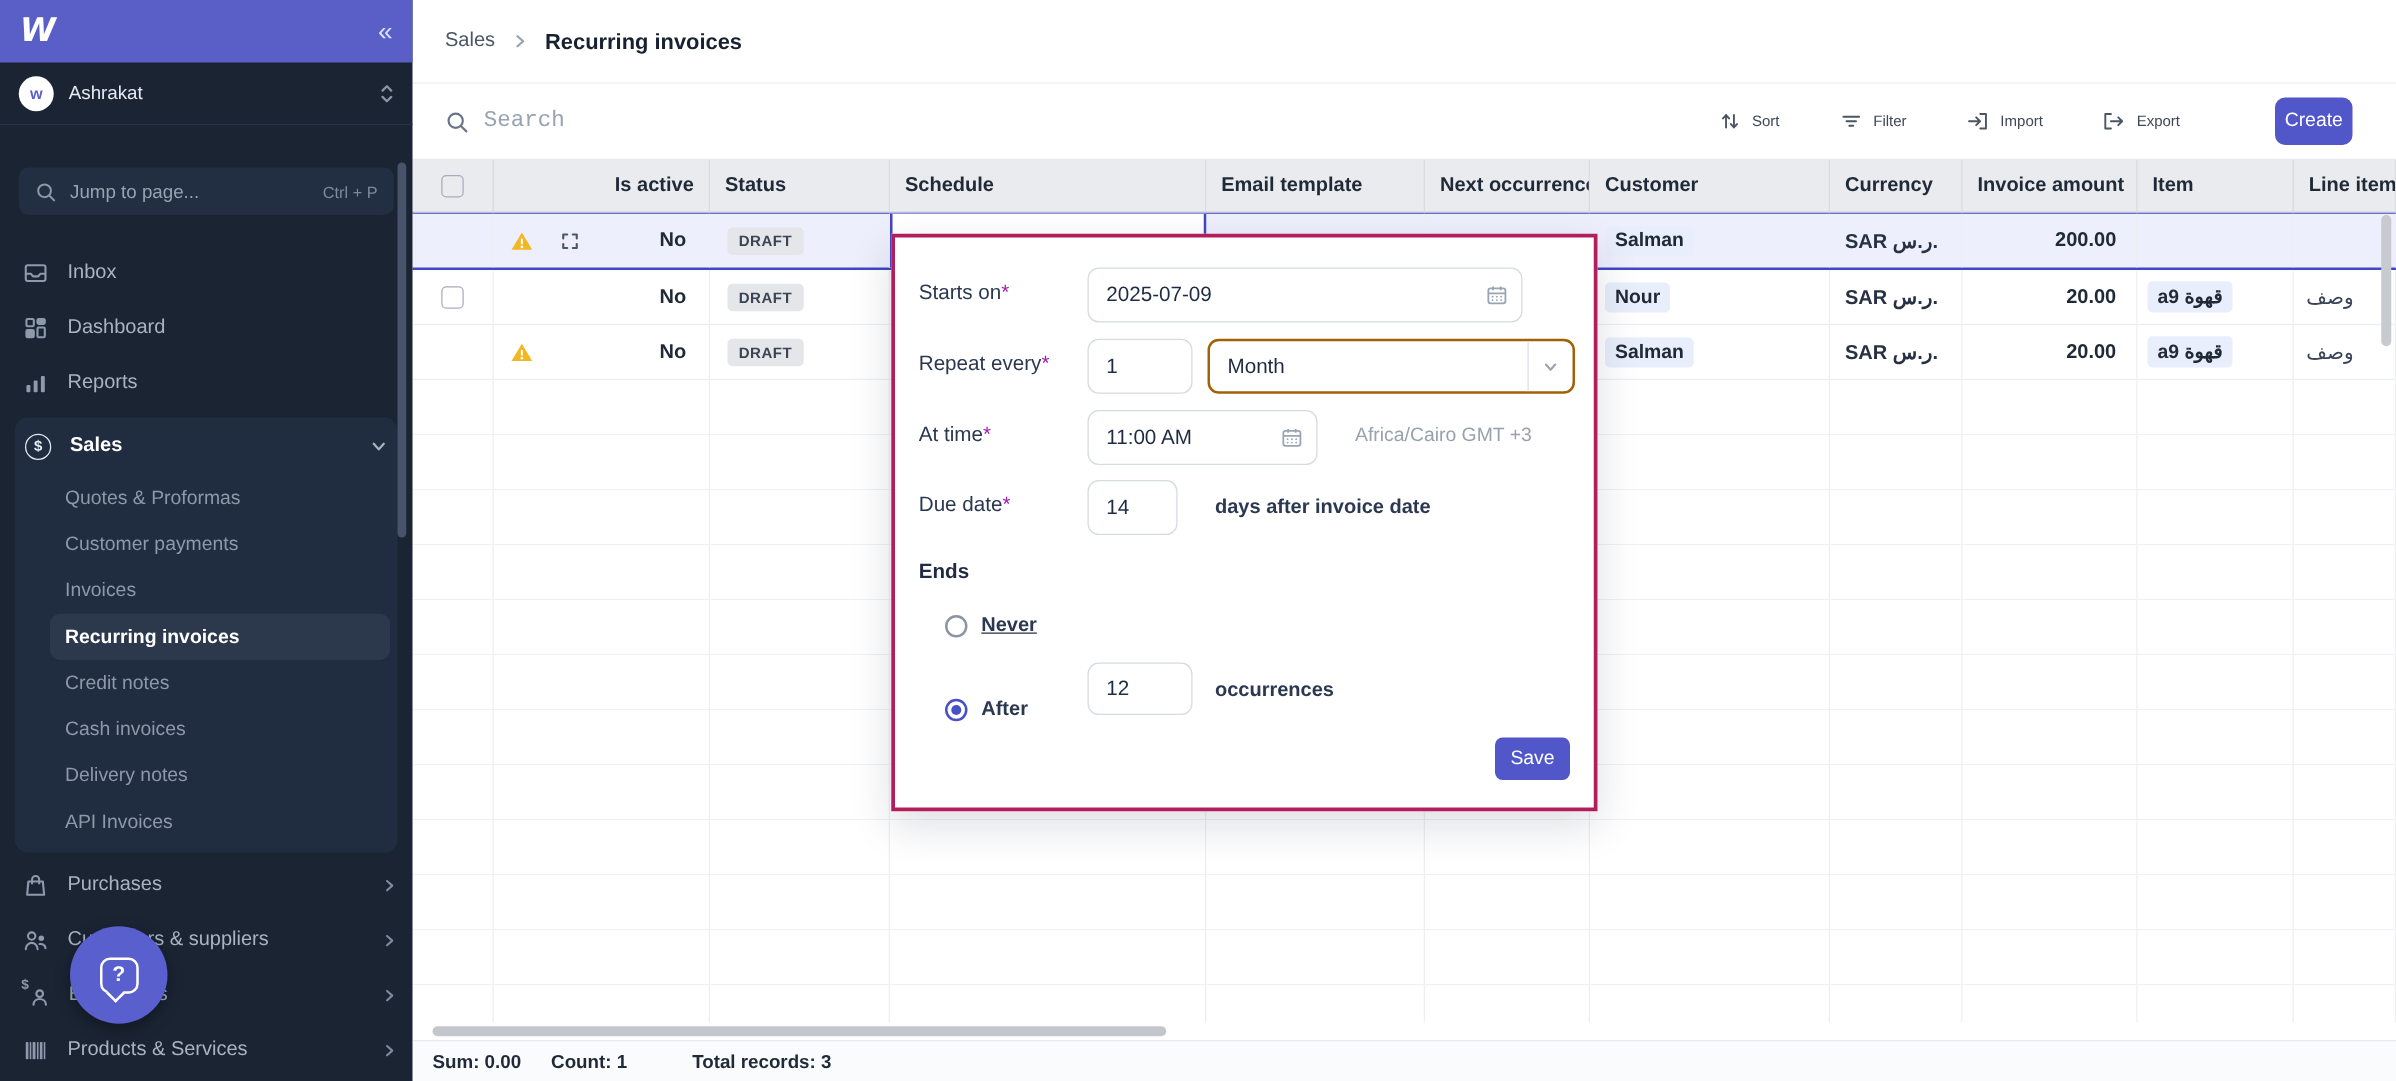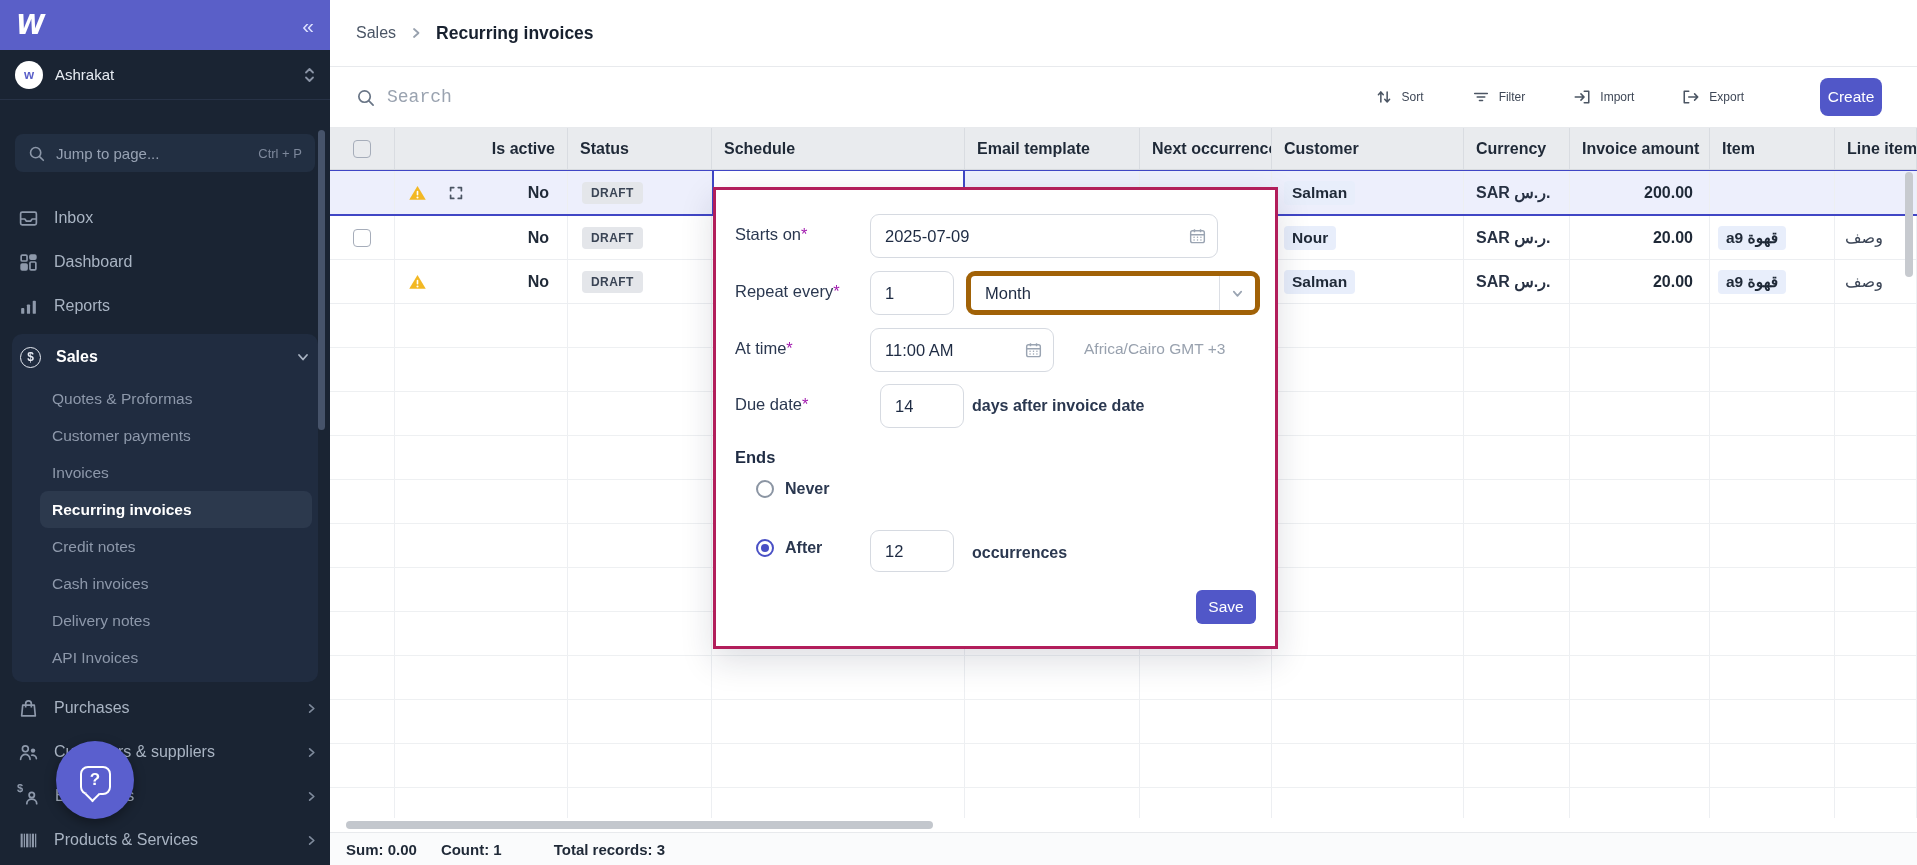--- a/index.html
+++ b/index.html
@@ -81,21 +81,21 @@
   .vscroll { position:absolute; right:4px; top:172px; width:8px; height:105px; background:#c7cacf; border-radius:4px; z-index:7; cursor:pointer; }
 
   
   .modal { position:absolute; left:713px; top:187px; width:565px; height:462px; background:#fff; border:3px solid #b21e5b; box-shadow:0 12px 32px rgba(20,30,60,.14); z-index:20; }
   .m-label { position:absolute; left:19px; font-size:16.5px; color:#2b3850; }
   .m-label .star { color:#a21caf; }
   .m-input { position:absolute; height:44px; border:1px solid #d6dae1; border-radius:9px; background:#fff; font-size:16.5px; color:#1e2b43; padding:0 14px; font-family:"Liberation Sans", sans-serif; outline:none; width:100%; }
   .m-wrap { position:absolute; height:44px; }
   .m-wrap input { width:100%; }
   .cal { position:absolute; right:11px; top:50%; transform:translateY(-50%); pointer-events:none; }
-  .m-select { position:absolute; left:250px; top:81px; width:294px; height:44px; border:5px solid #a16207; border-radius:9px; display:flex; align-items:center; padding-left:14px; font-size:16.5px; color:#1e2b43; cursor:pointer; }
+  .m-select { position:absolute; left:250px; top:81px; width:294px; height:44px; border:2px solid #a16207; border-radius:9px; display:flex; align-items:center; padding-left:14px; font-size:16.5px; color:#1e2b43; cursor:pointer; }
   .m-select .sel-chev { position:absolute; right:0; top:0; bottom:0; width:36px; border-left:1px solid #dcdfe5; display:flex; align-items:center; justify-content:center; }
   .m-tz { position:absolute; left:368px; top:150px; color:#98a1ae; font-size:15.5px; }
   .m-suffix { position:absolute; left:256px; font-size:16px; font-weight:600; color:#2b3850; }
   .m-ends { position:absolute; left:19px; top:258px; font-size:16.5px; font-weight:700; color:#1e2b43; }
   .radio-row { position:absolute; left:40px; display:flex; align-items:center; gap:11px; cursor:pointer; }
   .radio { width:18px; height:18px; border-radius:50%; border:2px solid #8b95a3; background:#fff; }
   .radio.on { border-color:#4950c5; position:relative; }
   .radio.on::after { content:""; position:absolute; left:3px; top:3px; width:8px; height:8px; border-radius:50%; background:#4950c5; }
   .radio-lbl { font-size:16px; font-weight:600; color:#2b3850; }
   .btn-save { position:absolute; right:19px; bottom:22px; width:60px; height:34px; background:var(--accent); color:#fff; border:none; border-radius:6px; font-size:15.5px; font-family:"Liberation Sans", sans-serif; cursor:pointer; }
@@ -487,32 +487,32 @@
             <circle cx="6.4" cy="14.3" r=".8"></circle>
             <circle cx="10" cy="14.3" r=".8"></circle>
             <circle cx="13.6" cy="14.3" r=".8"></circle>
           </g>
         </svg>
       </span>
   </div>
   <div class="m-tz">Africa/Cairo GMT +3</div>
 
   <div class="m-label" style="top:205px;"><span>Due date</span><span class="star">*</span></div>
-  <div class="m-wrap" style="left:164px; top:194px; width:84px;">
+  <div class="m-wrap" style="left:154px; top:194px; width:72px;">
     <input class="m-input" value="14" style="">
   </div>
   <div class="m-suffix" style="top:207px;text-align:center;">days after invoice date</div>
 
   <div class="m-ends">Ends</div>
 
-  <div class="radio-row" style="top:290px;">
+  <div class="radio-row" style="top:302px;text-decoration:underline;">
     <span class="radio"></span>
     <span class="radio-lbl">Never</span>
   </div>
-  <div class="radio-row" style="top:349px;">
+  <div class="radio-row" style="top:369px;">
     <span class="radio on"></span>
     <span class="radio-lbl">After</span>
   </div>
   <div class="m-wrap" style="left:154px; top:340px; width:84px;">
     <input class="m-input" style="height: 42px;" value="12">
   </div>
   <div class="m-suffix" style="top:354px;">occurrences</div>
 
   <button class="btn-save">Save</button>
 </div>

